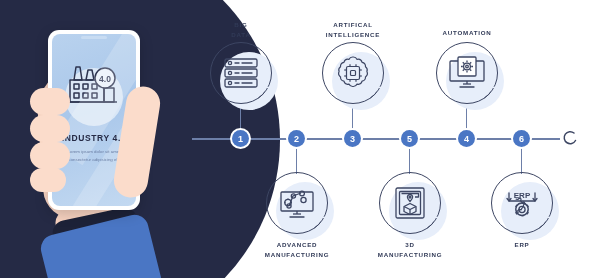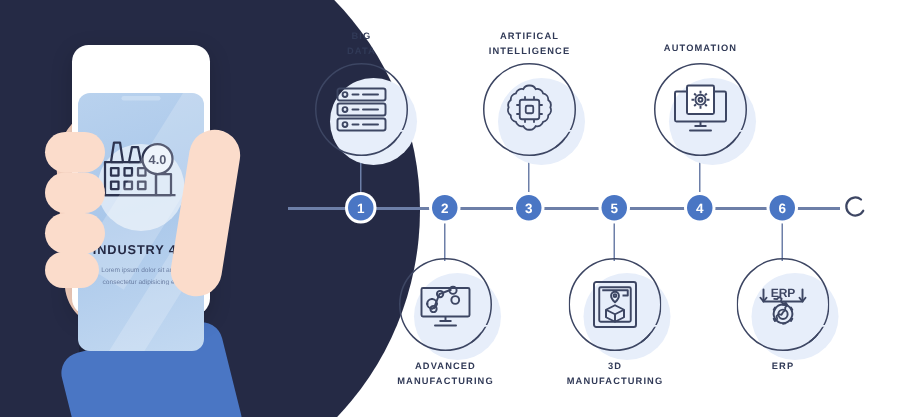--- a/index.html
+++ b/index.html
@@ -25,21 +25,20 @@
   .phone{
     position:absolute;left:48px;top:30px;width:92px;height:180px;
     background:#ffffff;border-radius:11px;
     box-shadow:0 4px 14px rgba(0,0,0,.18);
     padding:4px;box-sizing:border-box;
   }
   .phone-screen{
     position:relative;width:100%;height:100%;border-radius:8px;
     background:linear-gradient(160deg,#b9d2ee 0%,#a9c7ea 45%,#c3d9f1 100%);
     overflow:hidden;
-    margin-top:28px;
   }
   .phone-notch{
     position:absolute;left:50%;top:2px;transform:translateX(-50%);
     width:26px;height:3px;border-radius:2px;background:#c8dcf2;
   }
   .screen-glare{
     position:absolute;width:150px;height:36px;background:rgba(255,255,255,.20);
     transform:rotate(-58deg);left:-20px;top:40px;
   }
   .screen-glare.b{top:110px;left:-10px;height:20px;}

